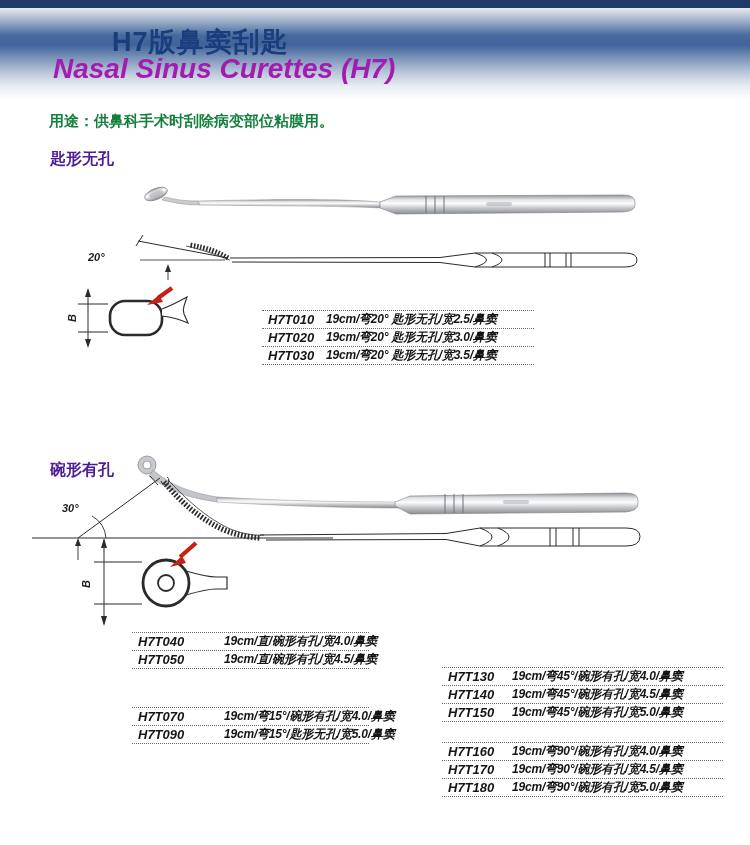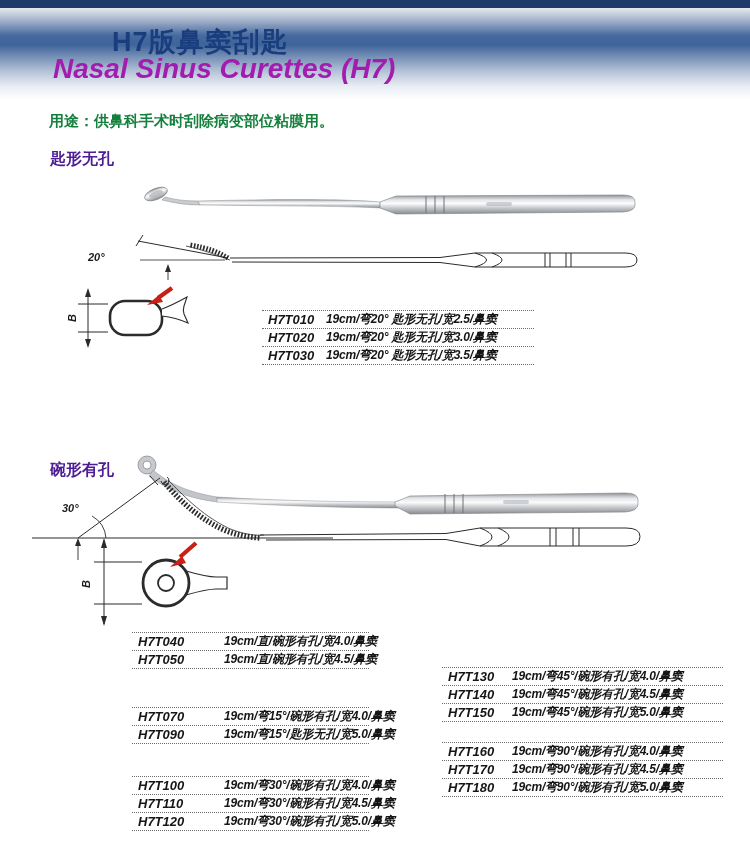--- a/index.html
+++ b/index.html
@@ -221,34 +221,20 @@
     <div class="row">
       <span class="model">H7T070</span>
       <span class="desc">19cm/弯15°/碗形有孔/宽4.0/鼻窦</span>
     </div>
     <div class="row">
       <span class="model">H7T090</span>
       <span class="desc">19cm/弯15°/匙形无孔/宽5.0/鼻窦</span>
     </div>
   </div>
 
-  <div class="spec t-left g3">
-    <div class="row">
-      <span class="model">H7T100</span>
-      <span class="desc">19cm/弯30°/碗形有孔/宽4.0/鼻窦</span>
-    </div>
-    <div class="row">
-      <span class="model">H7T110</span>
-      <span class="desc">19cm/弯30°/碗形有孔/宽4.5/鼻窦</span>
-    </div>
-    <div class="row">
-      <span class="model">H7T120</span>
-      <span class="desc">19cm/弯30°/碗形有孔/宽5.0/鼻窦</span>
-    </div>
-  </div>
 
   <div class="spec t-right g1">
     <div class="row">
       <span class="model">H7T130</span>
       <span class="desc">19cm/弯45°/碗形有孔/宽4.0/鼻窦</span>
     </div>
     <div class="row">
       <span class="model">H7T140</span>
       <span class="desc">19cm/弯45°/碗形有孔/宽4.5/鼻窦</span>
     </div>

